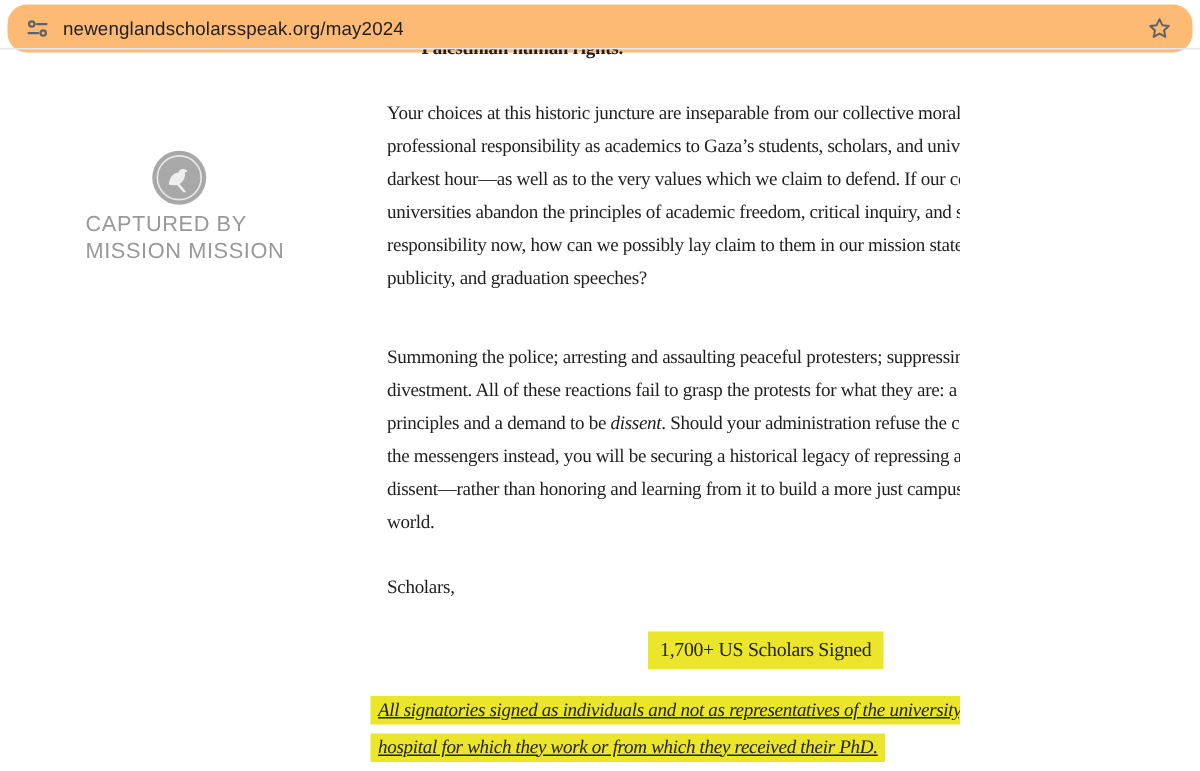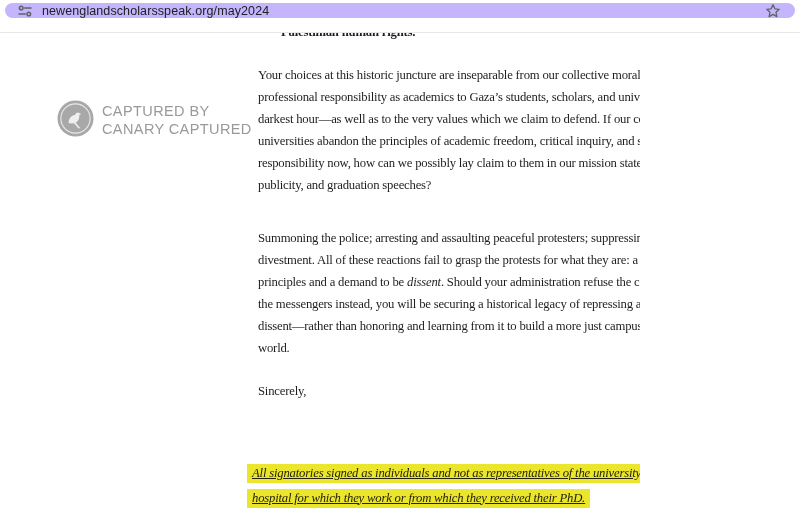--- a/index.html
+++ b/index.html
@@ -1,31 +1,31 @@
 <!DOCTYPE html>
 <html><head>
 <meta charset="utf-8">
 <style>
   html,body{margin:0;padding:0;background:#fff;}
   #screen{position:relative;width:800px;height:514px;background:#ffffff;overflow:hidden;
           font-family:"Liberation Serif",serif;}
 
   
-  .urlbar{position:absolute;left:5px;top:3px;width:790px;height:15px;background:#c4b5fd;
+  .urlbar{position:absolute;left:5px;top:3px;width:790px;height:32px;background:#fdba74;
           border-radius:13px;display:flex;align-items:center;box-sizing:border-box;
           padding:0 12px;font-family:"Liberation Sans",sans-serif;}
   .urlbar .tune{flex:0 0 auto;margin-right:9px;display:flex;align-items:center;}
   .urlbar .urltext{flex:1 1 auto;font-size:12.5px;color:#202124;letter-spacing:.1px;
           white-space:nowrap;overflow:hidden;}
   .urlbar .star{flex:0 0 auto;margin-right:2px;display:flex;align-items:center;}
   .bar-divider{position:absolute;left:0;top:32px;width:800px;height:1px;background:#e6e8ea;}
 
   
   .watermark{position:absolute;left:57px;top:100px;display:flex;align-items:center;
-             font-family:"Liberation Sans",sans-serif;}
+             font-family:"Liberation Sans",sans-serif;flex-direction:column;}
   .watermark .logo{flex:0 0 auto;margin-right:8px;}
   .watermark .wm-text{color:#999999;font-size:14.5px;line-height:17.5px;letter-spacing:.4px;
              font-weight:500;}
 
   
   .content{position:absolute;left:0;top:33px;width:640px;height:481px;overflow:hidden;
            color:#1e1e1e;font-size:12.7px;letter-spacing:-0.2px;}
   .clip-heading{position:absolute;left:281px;top:-7px;font-weight:700;line-height:13px;
            white-space:nowrap;}
   .para{position:absolute;left:258px;width:520px;line-height:22.1px;white-space:pre-line;}
@@ -67,21 +67,21 @@
   <div class="watermark">
     <span class="logo">
       <svg width="37" height="37" viewBox="0 0 37 37">
         <circle cx="18.5" cy="18.5" r="18" fill="#a8a8a8"></circle>
         <circle cx="18.5" cy="18.5" r="14.6" fill="none" stroke="#ffffff" stroke-opacity="0.75" stroke-width="1.1"></circle>
         <path d="M11.5 23 q0.6 -7.2 6.6 -8.2 q1 -2.6 3.6 -2.1 l2.6 1.2 l-2 1.1 q0.6 5.2 -3.6 7.6 l4.6 5.6 l-2 0 l-4.2 -4.9 q-3.6 0.4 -5.6 -0.3 z" fill="#efefef"></path>
       </svg>
     </span>
     <span class="wm-text">
       <div>CAPTURED BY</div>
-      <div>CANARY CAPTURED</div>
+      <div>MISSION MISSION</div>
     </span>
   </div>
 
   <div class="content">
 
     <div class="clip-heading">Palestinian human rights.</div>
 
     <div class="para para1">Your choices at this historic juncture are inseparable from our collective moral and
 professional responsibility as academics to Gaza’s students, scholars, and universities in their
 darkest hour—as well as to the very values which we claim to defend. If our colleges and
@@ -89,20 +89,23 @@
 responsibility now, how can we possibly lay claim to them in our mission statements,
 publicity, and graduation speeches?</div>
 
     <div class="para para2"><span>Summoning the police; arresting and assaulting peaceful protesters; suppressing debate on
 divestment. All of these reactions fail to grasp the protests for what they are: a call to our
 principles and a demand to be </span><span class="em-word">dissent</span><span>. Should your administration refuse the call and persecute
 the messengers instead, you will be securing a historical legacy of repressing and silencing
 dissent—rather than honoring and learning from it to build a more just campus, society, and
 world.</span></div>
 
-    <div class="closing">Sincerely,</div>
+    <div class="closing">Scholars,</div>
 
+    <div class="signedwrap">
+      <span class="signed hl">1,700+ US Scholars Signed</span>
+    </div>
 
     <div class="disclaimer"><span class="hl">All signatories signed as individuals and not as representatives of the university, college, school, or
 hospital for which they work or from which they received their PhD.</span></div>
   </div>
 
 </div>
 
 </body></html>

